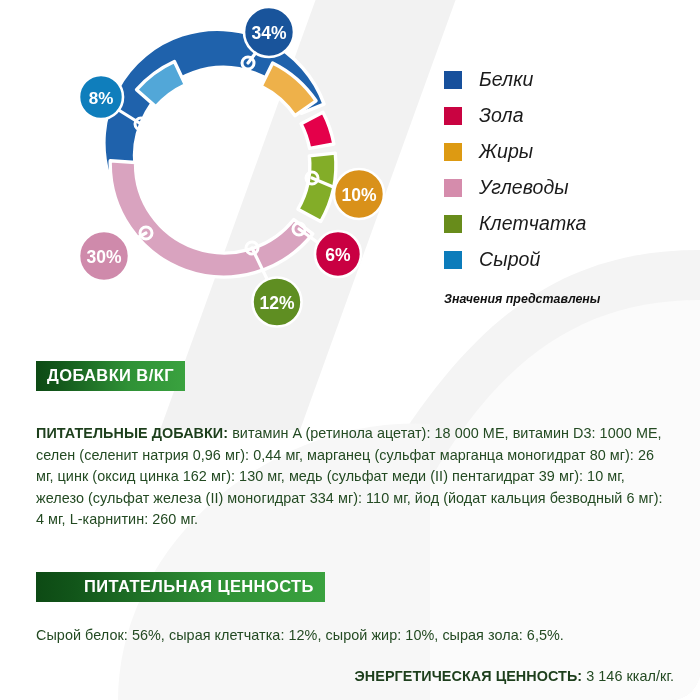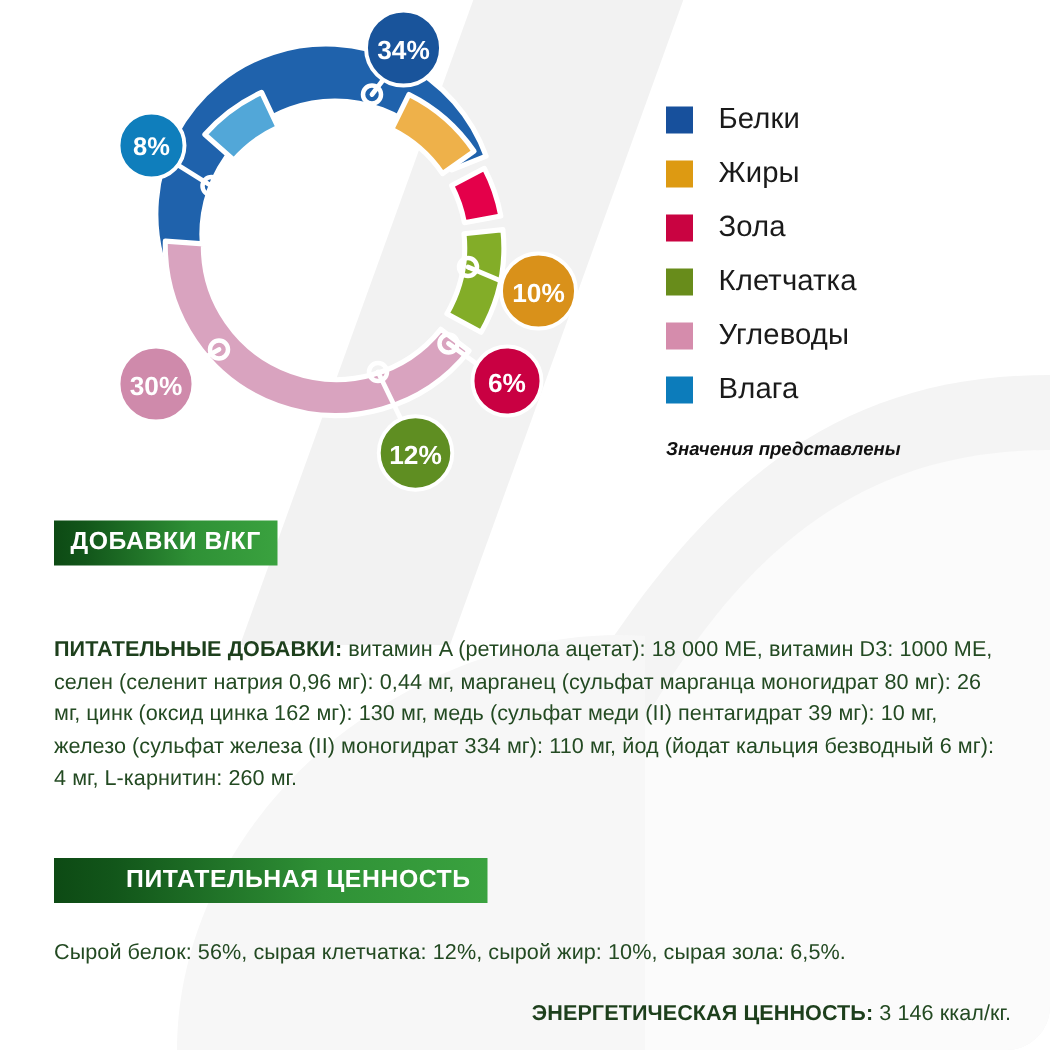--- a/index.html
+++ b/index.html
@@ -49,20 +49,21 @@
   .legend {
     position: absolute;
     left: 444px;
     top: 62px;
     width: 250px;
   }
   .legend-row {
     display: flex;
     align-items: center;
     height: 36px;
+    font-style: italic;
   }
   .legend-swatch {
     width: 18px;
     height: 18px;
     flex: 0 0 18px;
     margin-right: 17px;
   }
   .legend-label {
     font-size: 19.5px;
     color: #1a1a1a;
@@ -85,21 +86,21 @@
     display: inline-block;
     background: linear-gradient(to right, #0d4a14 0%, #12561a 14%, #2f9136 62%, #3aa23f 100%);
     color: #ffffff;
     font-size: 16.5px;
     font-weight: bold;
     letter-spacing: 0.4px;
     padding: 6px 11px 7px 11px;
     line-height: 1;
     white-space: nowrap;
   }
-  #bar-additives { left: 36px; top: 347px; }
+  #bar-additives { left: 36px; top: 361px; }
   #bar-nutrition { left: 36px; top: 572px; padding-left: 48px; }
 
   
   .body-text {
     position: absolute;
     color: #234a22;
     font-size: 14.4px;
     line-height: 1.495;
     letter-spacing: 0.05px;
   }
@@ -212,42 +213,42 @@
   </div>
 
   <div class="legend">
 
     <div class="legend-row">
       <span class="legend-swatch" style="background:#17509c"></span>
       <span class="legend-label">Белки</span>
     </div>
 
     <div class="legend-row">
+      <span class="legend-swatch" style="background:#c90341"></span>
+      <span class="legend-label">Зола</span>
+    </div>
+
+    <div class="legend-row">
       <span class="legend-swatch" style="background:#dd9a12"></span>
       <span class="legend-label">Жиры</span>
     </div>
 
     <div class="legend-row">
-      <span class="legend-swatch" style="background:#c90341"></span>
-      <span class="legend-label">Зола</span>
+      <span class="legend-swatch" style="background:#d58cac"></span>
+      <span class="legend-label">Углеводы</span>
     </div>
 
     <div class="legend-row">
       <span class="legend-swatch" style="background:#688c1b"></span>
       <span class="legend-label">Клетчатка</span>
     </div>
 
     <div class="legend-row">
-      <span class="legend-swatch" style="background:#d58cac"></span>
-      <span class="legend-label">Углеводы</span>
-    </div>
-
-    <div class="legend-row">
       <span class="legend-swatch" style="background:#0c7cbb"></span>
-      <span class="legend-label">Влага</span>
+      <span class="legend-label">Сырой</span>
     </div>
 
     <div class="legend-note">
       <span>Значения представлены</span>
     </div>
   </div>
 
   <div class="section-bar" id="bar-additives">ДОБАВКИ В/КГ</div>
 
   <p class="body-text" id="para-nutritional">

